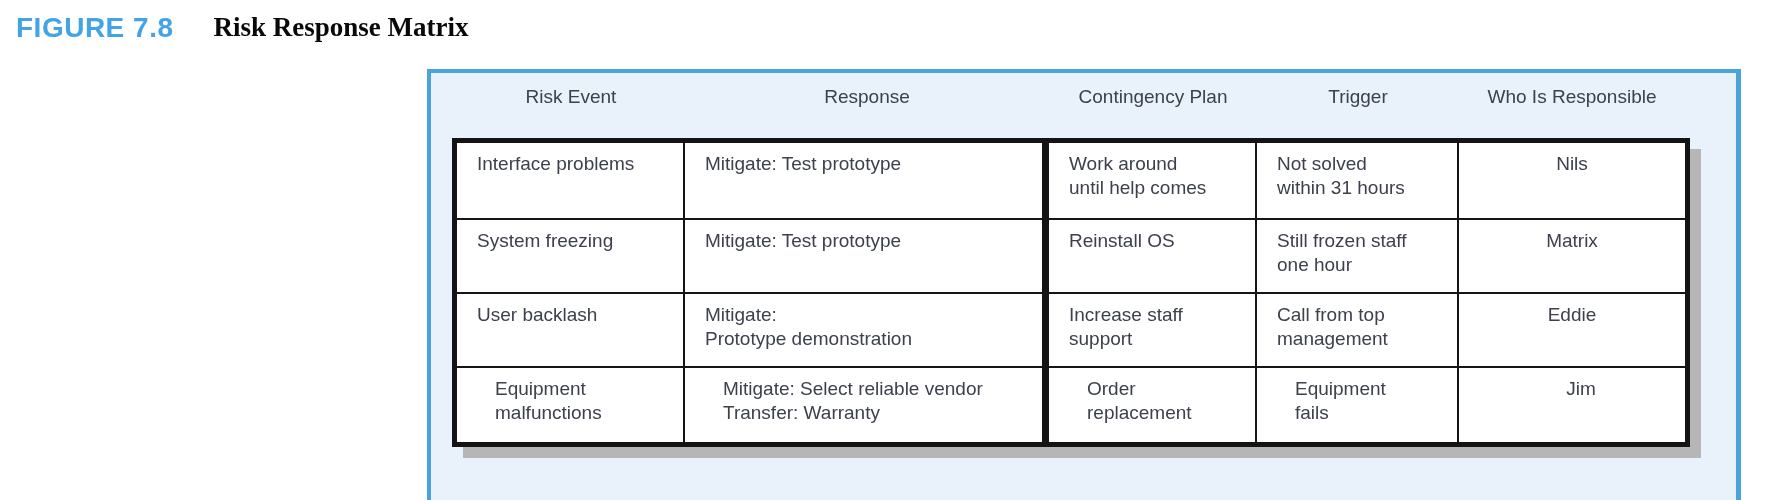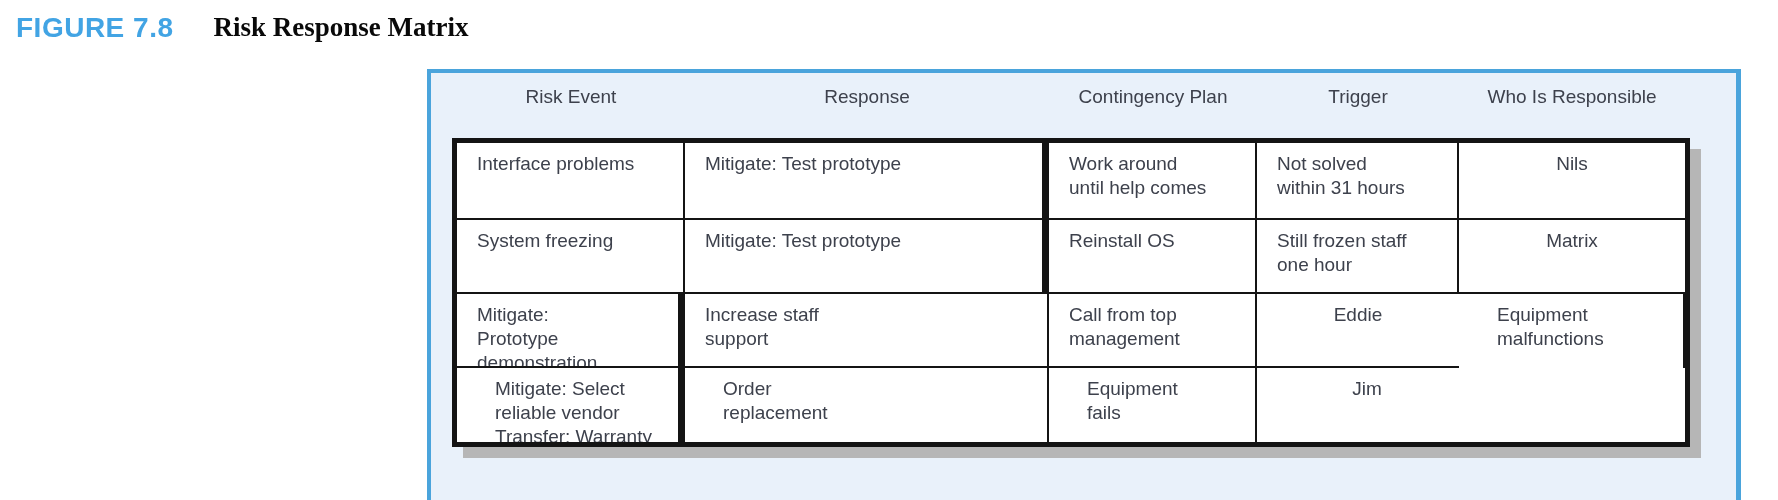--- a/index.html
+++ b/index.html
@@ -75,20 +75,21 @@
 within 31 hours</div>
     <div class="cell name">Nils</div>
 
     <div class="cell">System freezing</div>
     <div class="cell sep">Mitigate: Test prototype</div>
     <div class="cell">Reinstall OS</div>
     <div class="cell">Still frozen staff
 one hour</div>
     <div class="cell name">Matrix</div>
 
+    <div class="cell">User backlash</div>
     <div class="cell sep">Mitigate:
 Prototype demonstration</div>
     <div class="cell">Increase staff
 support</div>
     <div class="cell">Call from top
 management</div>
     <div class="cell name">Eddie</div>
 
     <div class="cell rlast">Equipment
 malfunctions</div>

